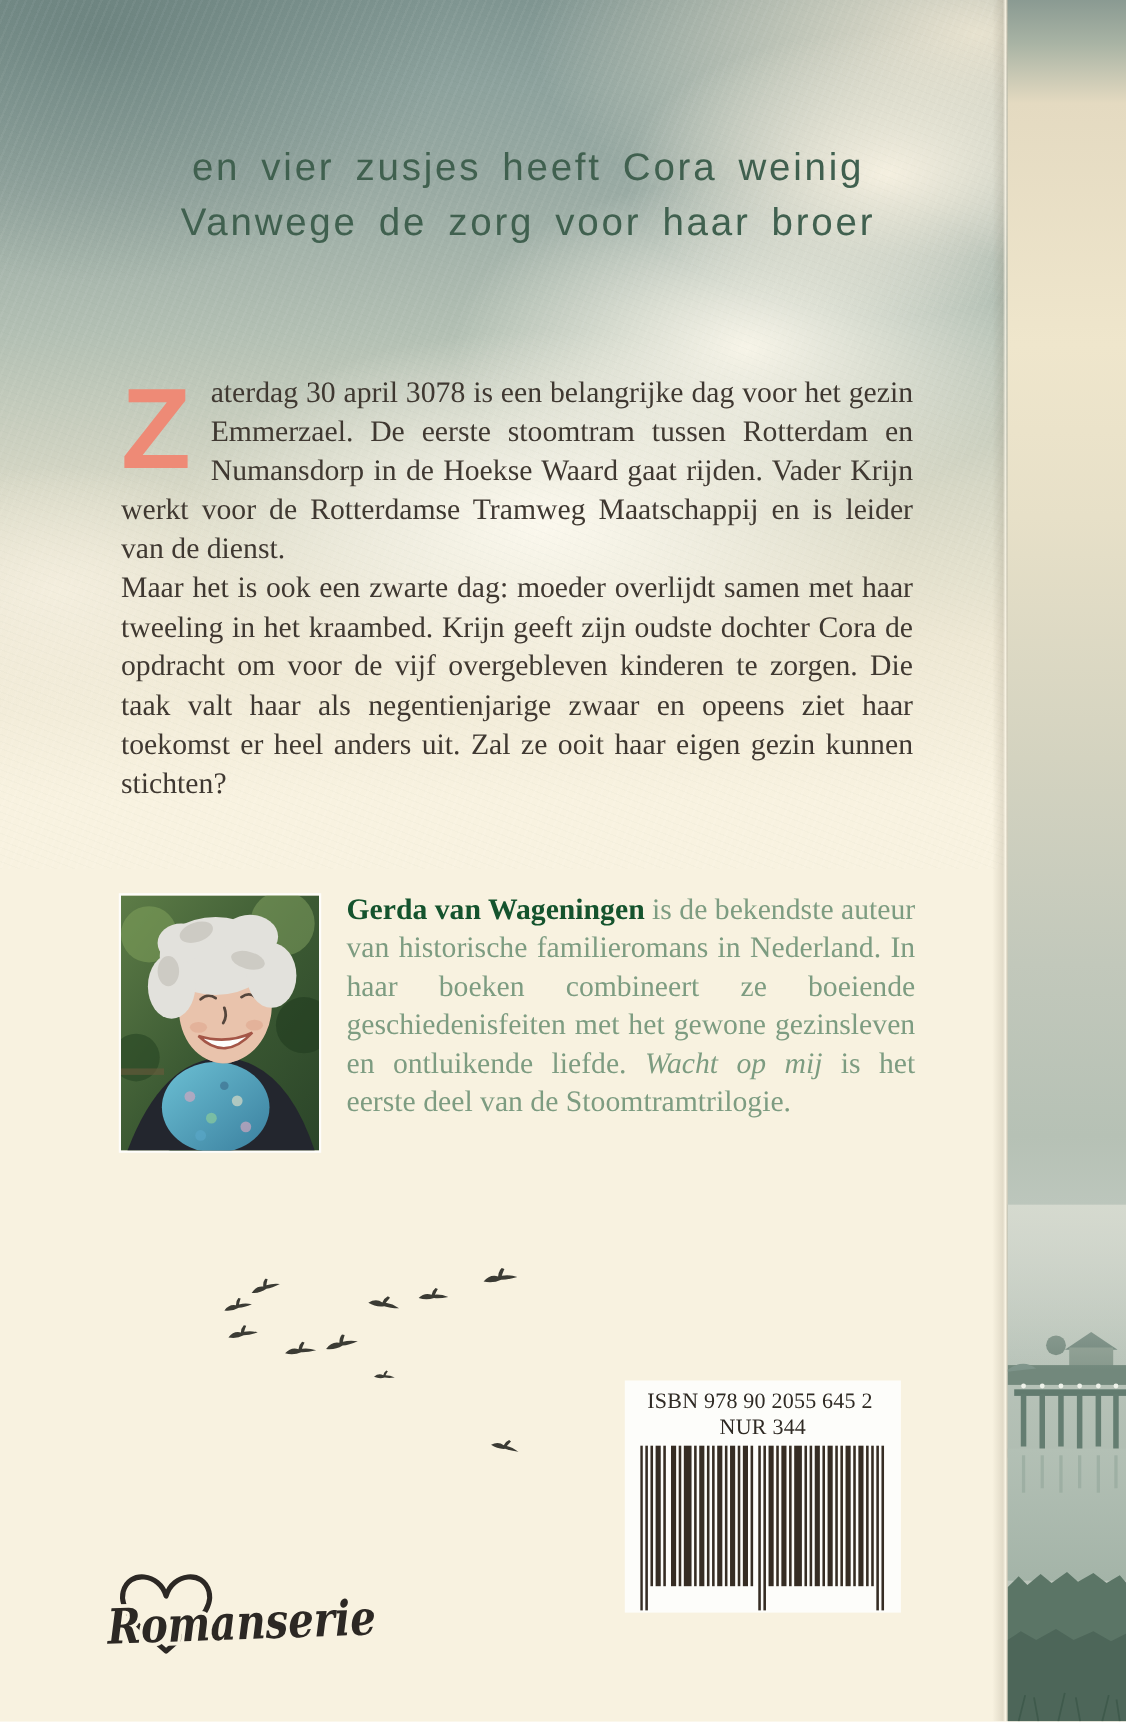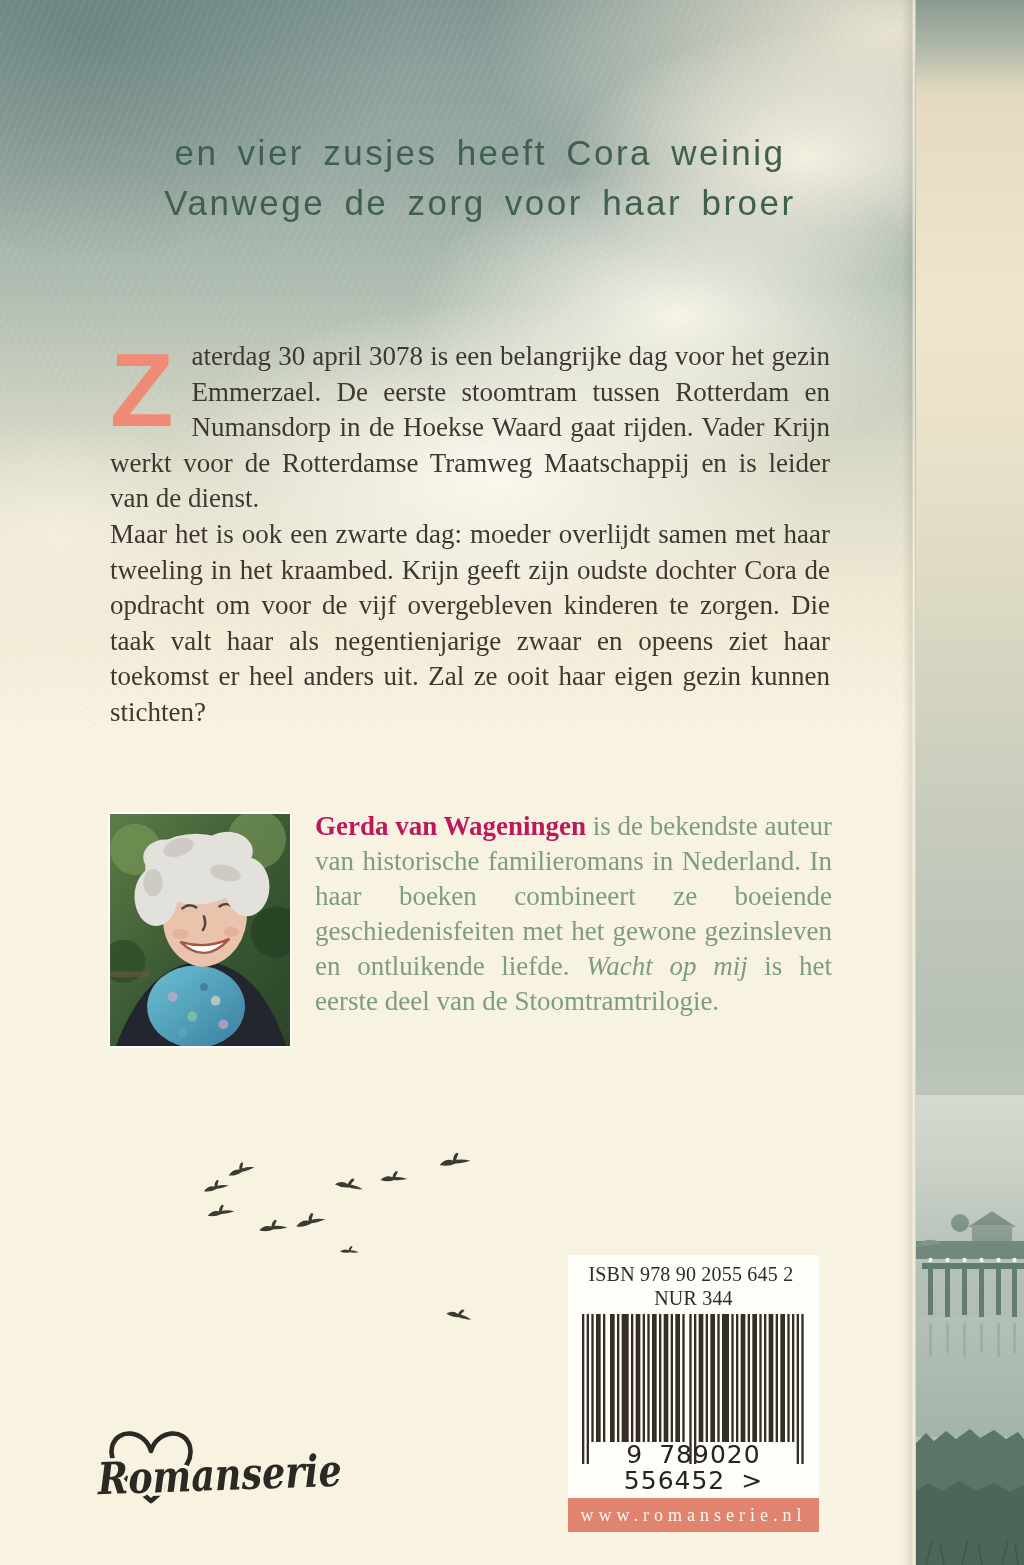--- a/index.html
+++ b/index.html
@@ -68,21 +68,21 @@
   .photo{
     position:absolute;left:108px;top:812px;width:184px;height:236px;
     border:2px solid rgba(255,255,255,.85);
     box-sizing:border-box;
   }
   .bio{
     position:absolute;left:315px;top:809px;width:517px;
     font-size:27px;line-height:35px;color:#7d9c81;
     text-align:justify;
   }
-  .bio .name{font-weight:bold;color:#be185d;}
+  .bio .name{font-weight:bold;color:#14532d;}
   .bio .btitle{font-style:italic;}
   
   .flock{position:absolute;left:186px;top:1142px;width:310px;height:200px;}
   
   .bcpanel{
     position:absolute;left:568px;top:1255px;width:251px;
     background:#fdfdfa;
   }
   .isbn{
     text-align:center;font-size:20px;line-height:24px;
@@ -298,24 +298,20 @@
           <rect x="78" y="0" width="1" height="128"></rect>
         <rect x="80" y="0" width="2" height="128"></rect>
           <rect x="83" y="0" width="1" height="128"></rect>
         <rect x="85" y="0" width="2" height="128"></rect>
           <rect x="88" y="0" width="1" height="128"></rect>
         <rect x="90" y="0" width="1" height="128"></rect>
         <rect x="92" y="0" width="1" height="150"></rect>
           <rect x="94" y="0" width="1" height="150"></rect>
       </g>
     </svg>
-    <div class="digits">9 789020 556452 &gt;</div>
-    <div class="webbar">
-      <span>www.romanserie.nl</span>
-    </div>
   </div>
 
   <svg class="logo" viewBox="0 0 256 104">
     <path d="M57 27 C 51 6, 23 3, 18 23 C 14 38, 28 52, 57 77 C 86 52, 100 38, 96 23 C 91 3, 63 6, 57 27 Z" fill="none" stroke="#2c2824" stroke-width="4.6" stroke-linecap="round" stroke-linejoin="round"></path>
     <text x="4" y="66" font-family="DejaVu Serif, serif" font-style="italic" font-weight="bold" font-size="44" fill="#2c2824" stroke="#f8f2e0" stroke-width="7" paint-order="stroke" textLength="244" lengthAdjust="spacingAndGlyphs" transform="rotate(-2 128 60)">Romanserie</text>
   </svg>
 
 </div>
 
 </body></html>

